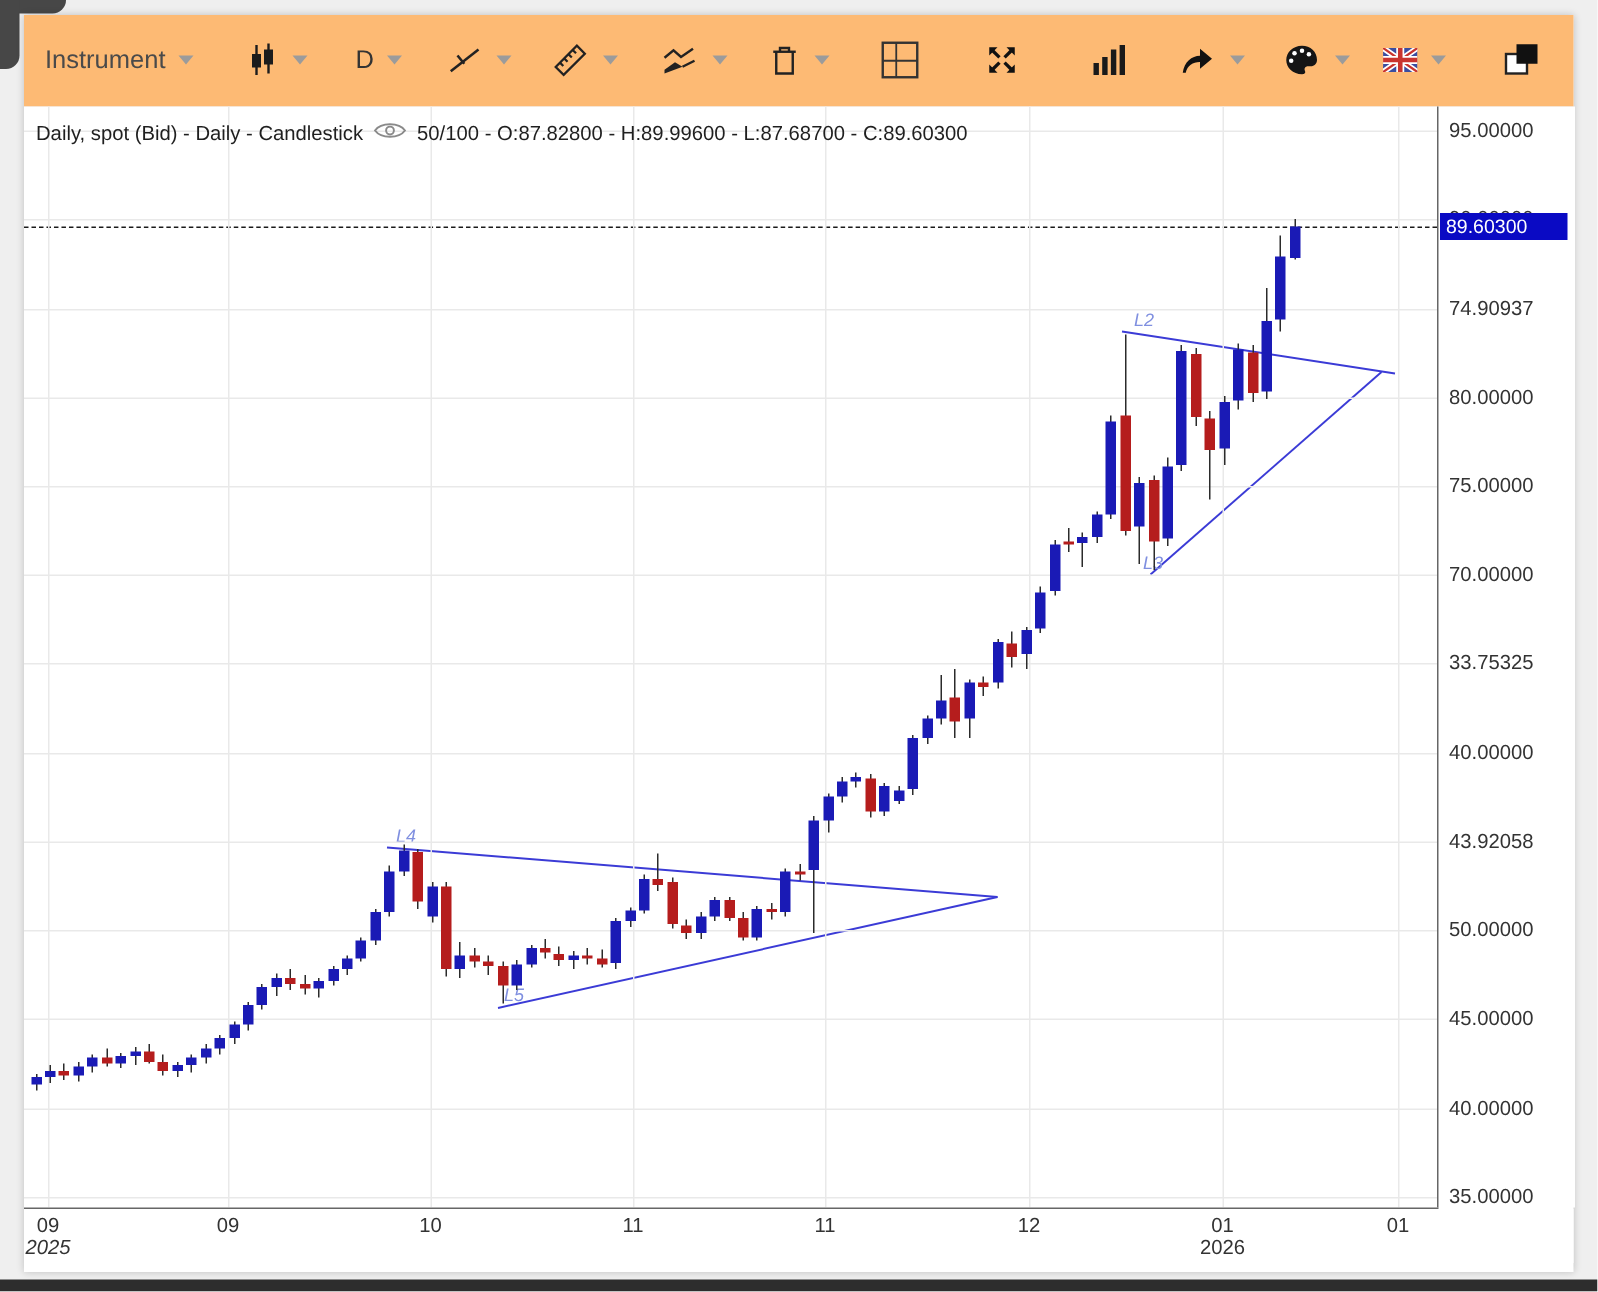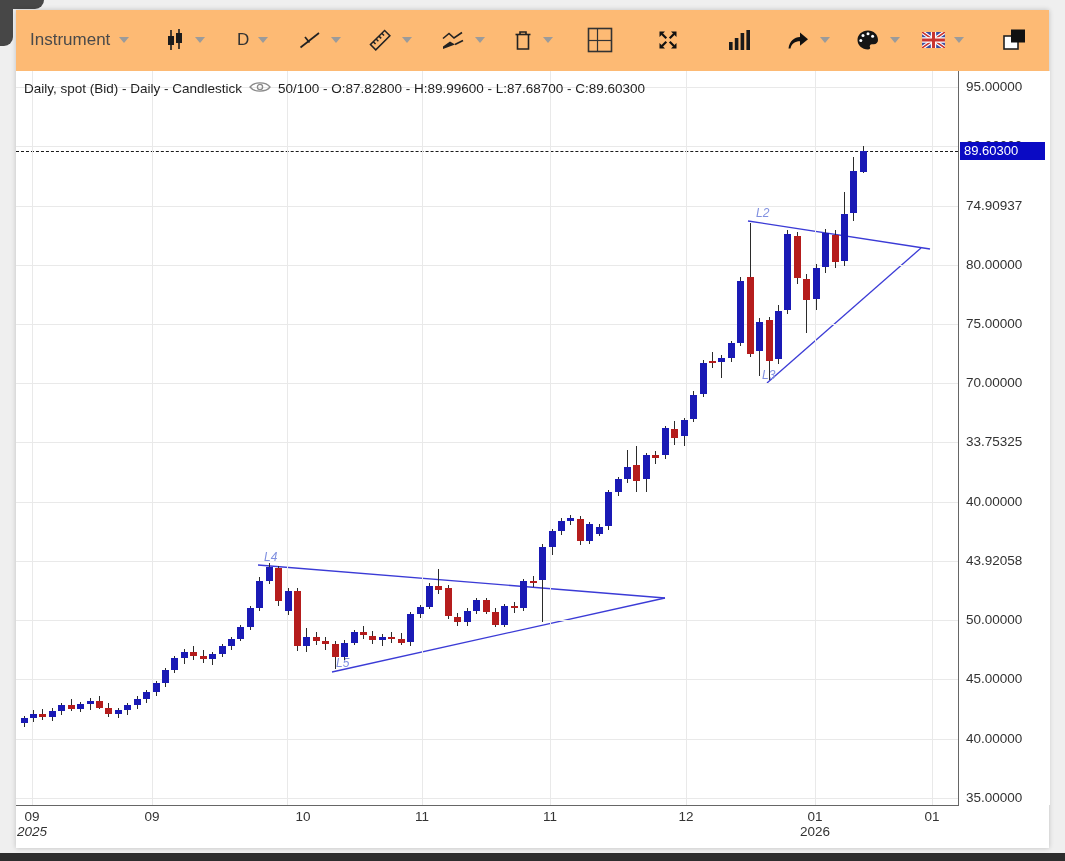--- a/index.html
+++ b/index.html
@@ -445,21 +445,21 @@
     <div class="y-tick" style="top: 600.3px;">45.00000</div>
     <div class="y-tick" style="top: 659.5px;">40.00000</div>
     <div class="y-tick" style="top: 718.8px;">35.00000</div>
   </div>
 
 <div class="axis-x" id="axis-x">
   <div class="axis-x-line"></div>
 <div class="x-tick" style="left: 16px;">09</div>
     <div class="x-year" style="left: 16px; font-style: italic;">2025</div>
     <div class="x-tick" style="left: 136px;">09</div>
-    <div class="x-tick" style="left: 287px;">10</div>
+    <div class="x-tick" style="left: 271px;">10</div>
     <div class="x-tick" style="left: 406px;">11</div>
     <div class="x-tick" style="left: 534px;">11</div>
     <div class="x-tick" style="left: 670px;">12</div>
     <div class="x-tick" style="left: 799px;">01</div>
     <div class="x-year" style="left: 799px;">2026</div>
     <div class="x-tick" style="left: 916px;">01</div>
   </div>
 
 <div class="bottom-bar"></div>
 

